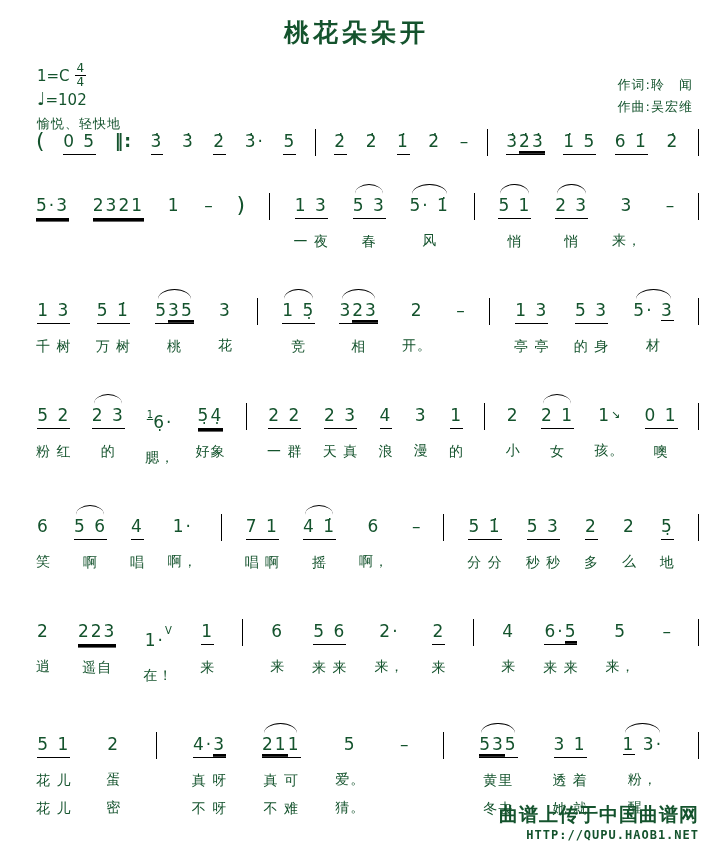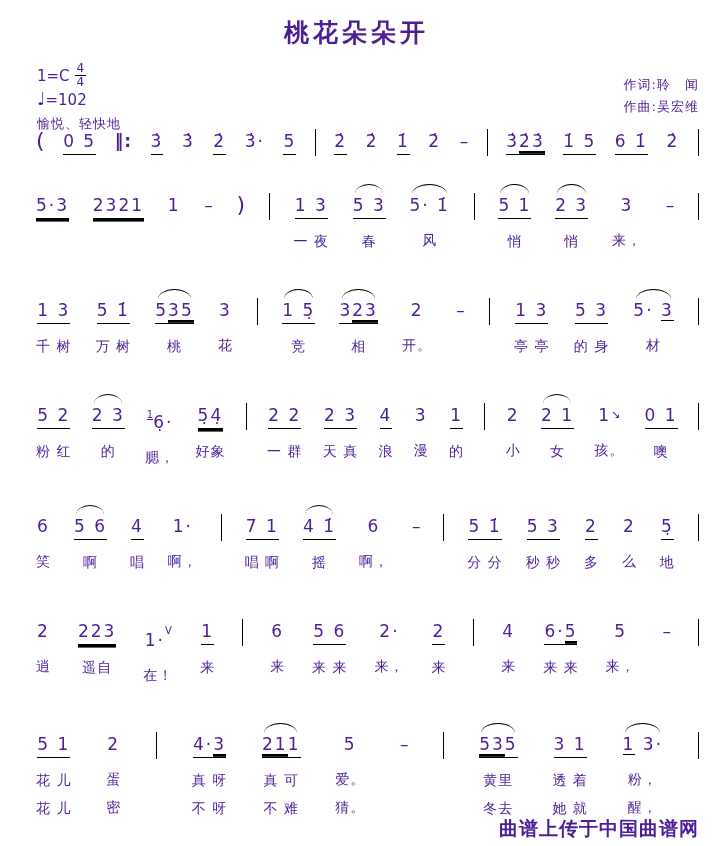--- a/index.html
+++ b/index.html
@@ -1,28 +1,28 @@
 <!DOCTYPE html>
 <html><head>
 <meta charset="utf-8">
 <style>
   html,body{margin:0;padding:0;background:#e8e8e8;}
-  #page{position:relative;width:713px;height:846px;background:#ffffff;color:#4c1d95;
+  #page{position:relative;width:713px;height:846px;background:#ffffff;color:#14532d;
         font-family:"DejaVu Sans",sans-serif;overflow:hidden;margin:0 auto;}
   
   .title{ text-align:center;padding-top:16px;font-family:"DejaVu Serif","Liberation Serif",serif;
           font-size:25px;letter-spacing:4px;font-weight:bold;}
   .meta{ position:absolute;left:37px;top:62px;font-size:15px;line-height:20px;}
   .keyrow{display:flex;align-items:center;gap:5px;}
   .frac{display:inline-flex;flex-direction:column;text-align:center;font-size:12px;line-height:1.1;}
   .frac .den{border-top:1px solid #000;padding:0 2px;}
   .temporow{margin-top:0;font-size:15px;}
   .tempo-note{font-size:18px;}
   .expression{margin-top:4px;font-size:13px;font-weight:normal;letter-spacing:1px;}
-  .credits{position:absolute;right:14px;top:74px;font-size:13px;line-height:22px;text-align:left;letter-spacing:1px;}
+  .credits{position:absolute;right:20px;top:74px;font-size:13px;line-height:22px;text-align:left;letter-spacing:1px;}
   
   #score{position:absolute;left:36px;right:14px;top:128px;}
   .m-line{display:flex;justify-content:space-between;align-items:flex-start;margin-bottom:46px;}
   .m-line.intro{margin-bottom:36px;}
   .tok{display:flex;flex-direction:column;align-items:center;position:relative;}
   .nt{font-size:17px;line-height:26px;letter-spacing:2px;white-space:pre;}
   .bar{width:1px;height:27px;background:#000;margin-top:1px;}
   .lyr{font-size:14px;margin-top:13px;letter-spacing:1px;white-space:pre;min-height:19px;line-height:19px;}
   .lyr.v2{margin-top:9px;}
   .slur::before{content:"";position:absolute;top:-8px;left:6%;width:86%;height:9px;
@@ -441,15 +441,16 @@
           <div class="nt"><span class="pt ul1">1</span><span class="pt"> 3·</span></div>
           <div class="lyr">粉，</div>
           <div class="lyr v2">醒，</div>
         </div>
         <div class="bar"></div>
       </div>
     </div>
 
   <div class="footer">
     <div class="site">曲谱上传于中国曲谱网</div>
+    <div class="url">HTTP://QUPU.HAOB1.NET</div>
   </div>
 
 </div>
 
 </body></html>

